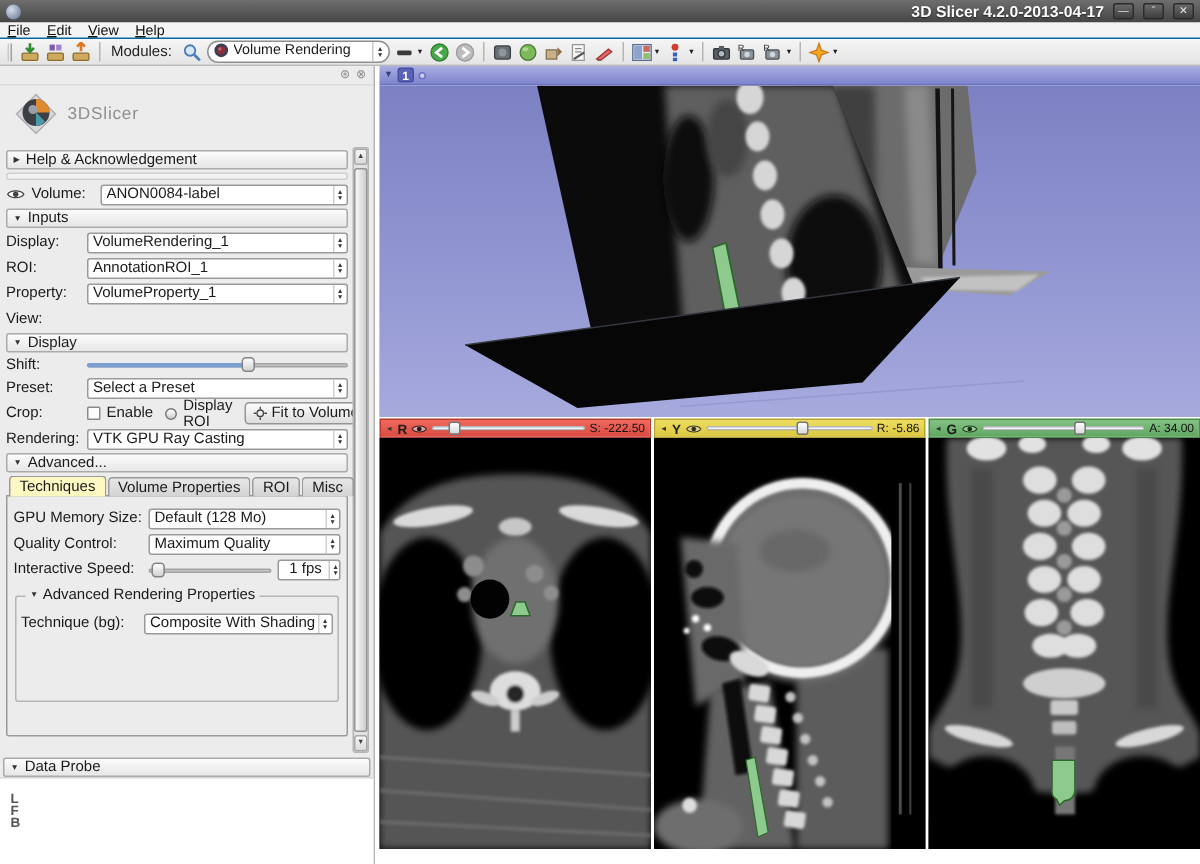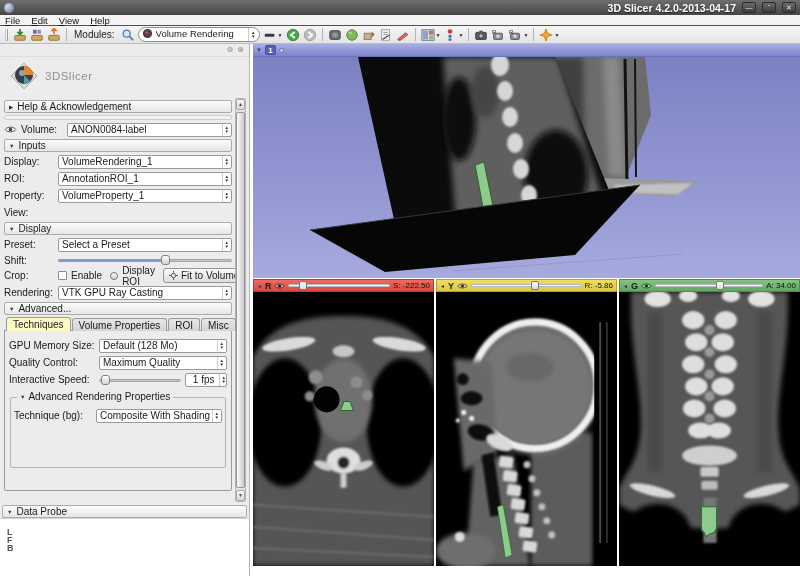--- a/index.html
+++ b/index.html
@@ -351,36 +351,36 @@
         </div>
         <div class="row">
           <span class="lbl">View:</span>
         </div>
 
         <div class="sechdr">
           <span class="tri">▼</span>
           <span>Display</span>
         </div>
 
+        <div class="row" style="height:12px">
+          <span class="lbl">Shift:</span>
+          <span class="slider">
+            <span class="groove"></span>
+            <span class="fill" style="width:60%"></span>
+            <span class="handle" style="left:59%"></span>
+          </span>
+        </div>
         <div class="row">
           <span class="lbl">Preset:</span>
           <span class="combo">
             <span class="cval">Select a Preset</span>
             <span class="spinner">
                 <span>▲</span>
                 <span>▼</span>
               </span>
-          </span>
-        </div>
-        <div class="row" style="height:12px">
-          <span class="lbl">Shift:</span>
-          <span class="slider">
-            <span class="groove"></span>
-            <span class="fill" style="width:60%"></span>
-            <span class="handle" style="left:59%"></span>
           </span>
         </div>
         <div class="row">
           <span class="lbl">Crop:</span>
           <span class="checkbox"></span>
           <span>Enable</span>
           <span style="flex:1"></span>
           <span class="roi-icon"></span>
           <span>Display ROI</span>
           <span style="flex:1"></span>

